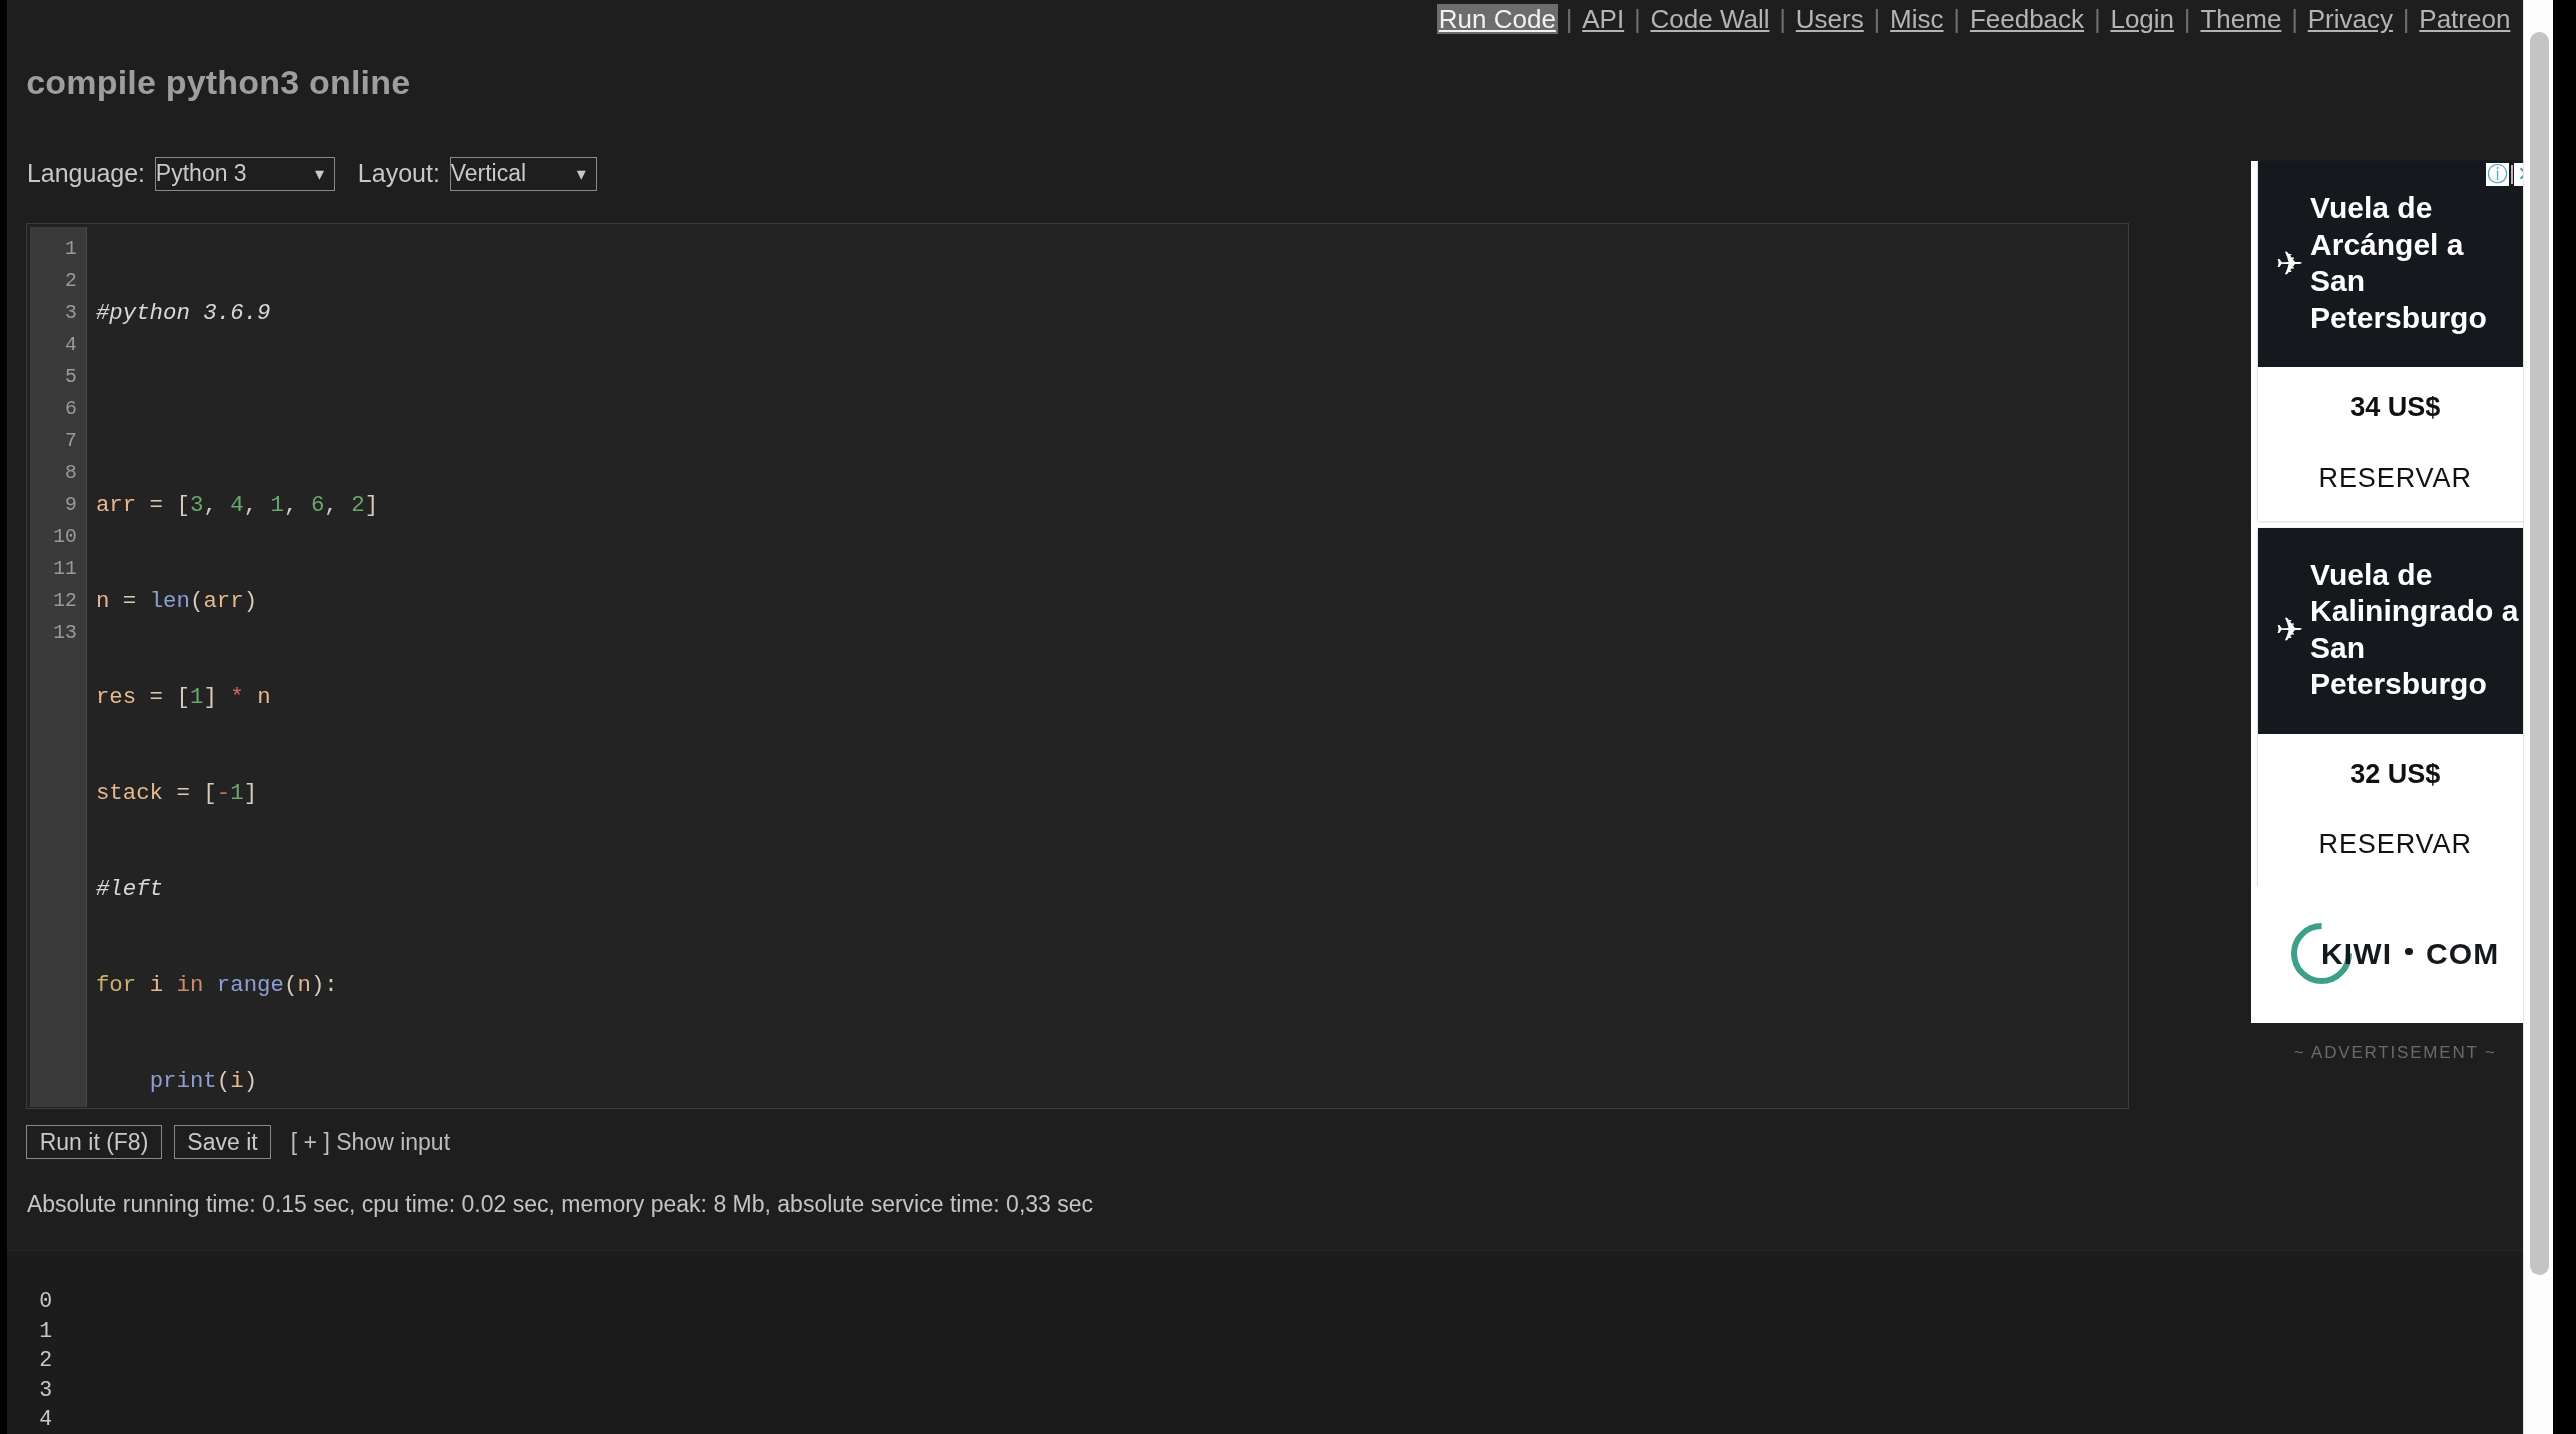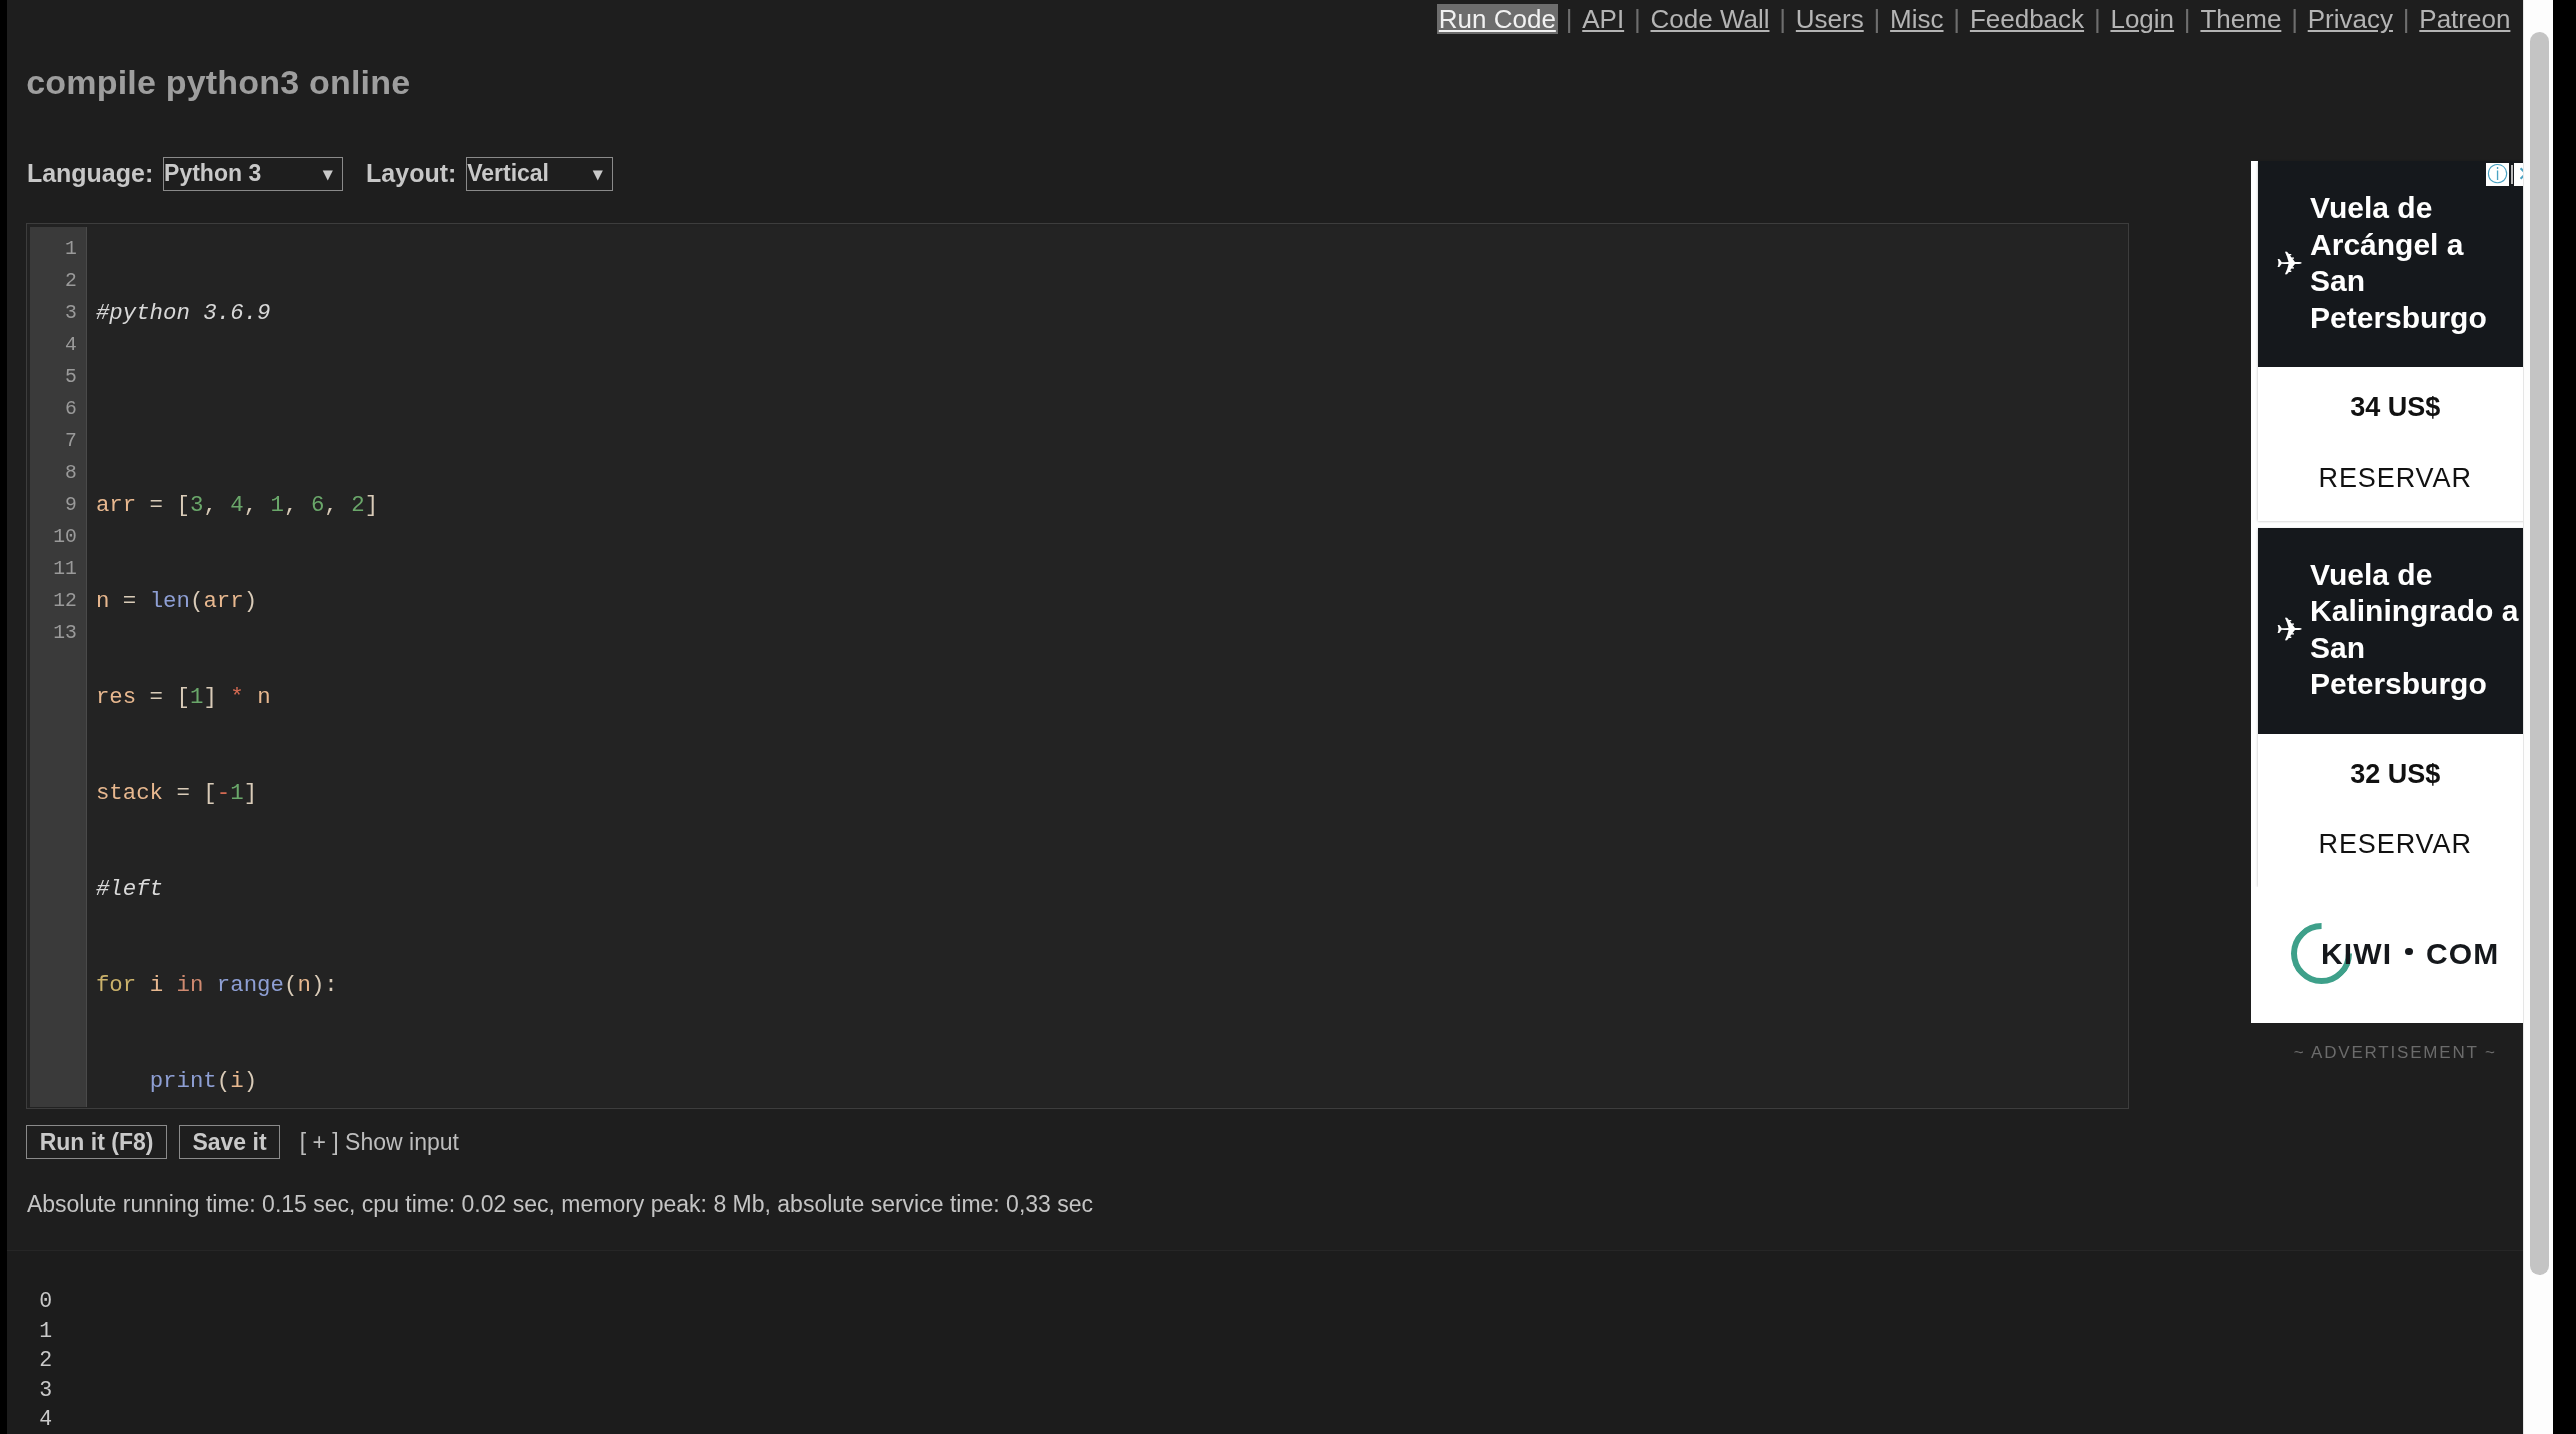--- a/index.html
+++ b/index.html
@@ -80,21 +80,20 @@
 
   
   #controls {
     position: absolute;
     left: 19.7px; top: 154px;
     height: 39px;
     display: flex;
     align-items: center;
     color: #c7c7c7;
     font-size: 25px;
-    font-weight: bold;
   }
   #controls .lbl { margin-right: 9.8px; }
   #controls .gap { width: 23px; }
   .fake-select {
     position: relative;
     display: inline-flex;
     align-items: center;
     background: #1e1e1e;
     border: 0.9px solid #8a8a8a;
     color: #c9c9c9;
@@ -173,21 +172,21 @@
     height: 38px;
   }
   .btn {
     display: inline-flex;
     align-items: center;
     justify-content: center;
     background: #1e1e1e;
     border: 0.9px solid #8a8a8a;
     color: #c9c9c9;
     font-size: 23px;
-    font-weight: bold;
+    font-weight: normal;
     height: 34px;
     padding: 0 12.5px;
     vertical-align: middle;
   }
   .plain-link {
     display: inline-block;
     color: #bdbdbd;
     font-size: 23px;
     vertical-align: middle;
     margin-left: 19.7px;

